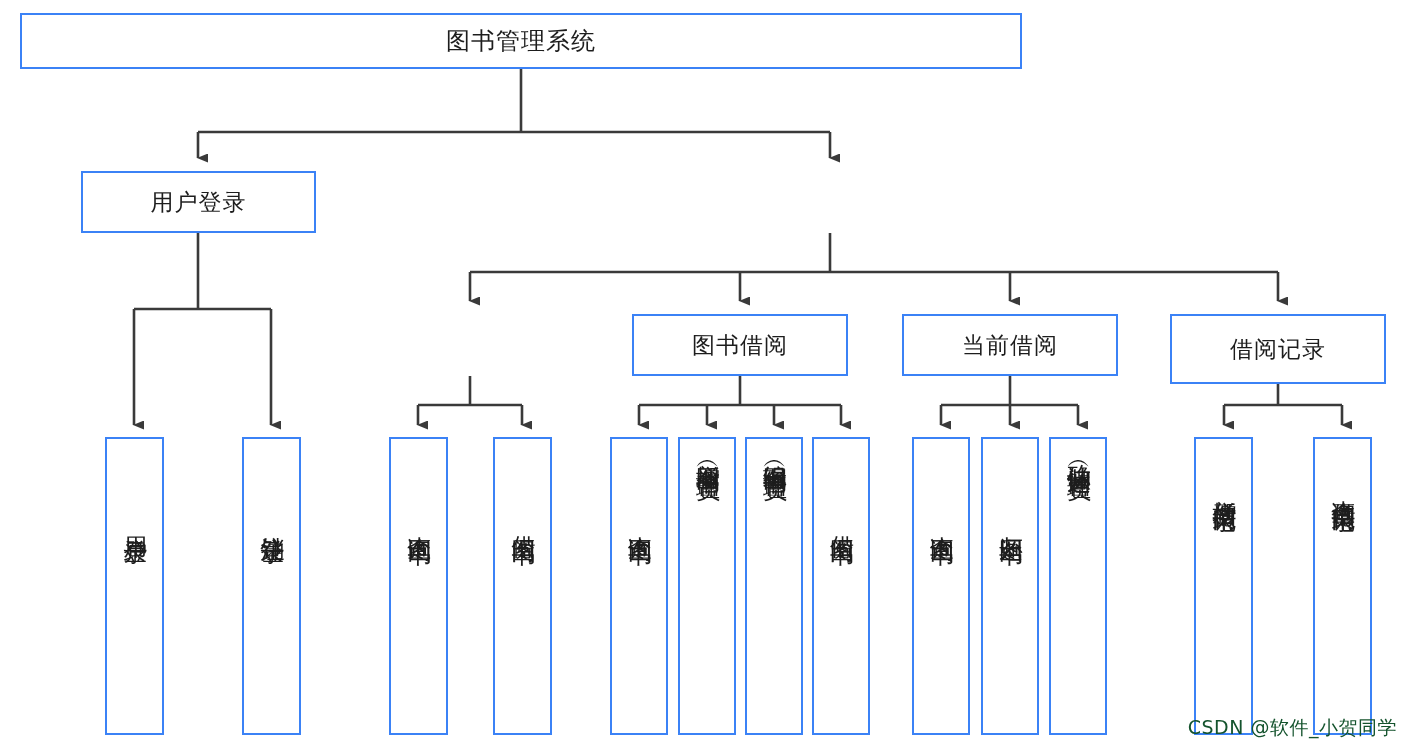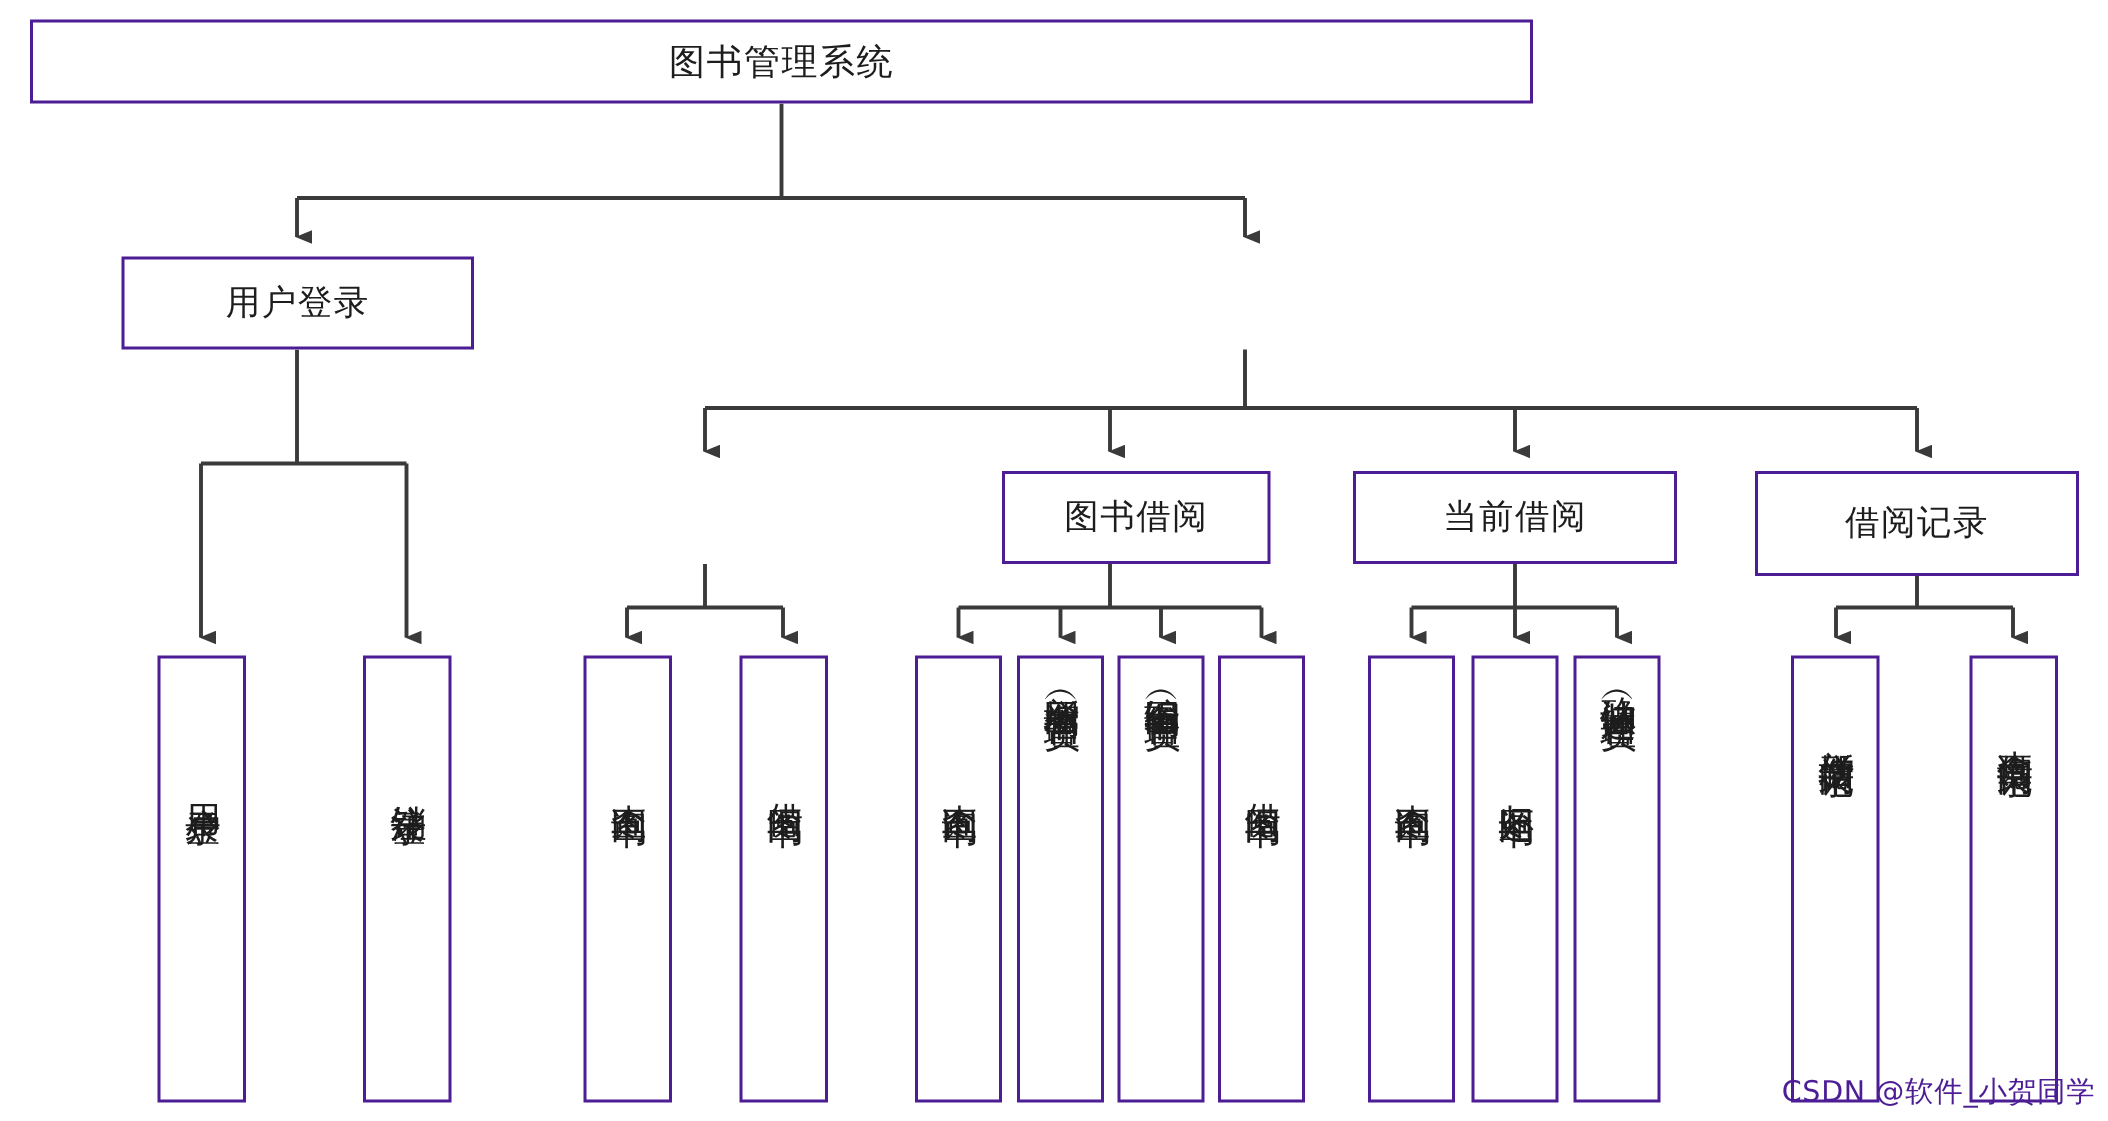--- a/index.html
+++ b/index.html
@@ -22,21 +22,21 @@
     left: 0;
     top: 0;
     width: 1405px;
     height: 747px;
     pointer-events: none;
   }
   .node {
     position: absolute;
     box-sizing: border-box;
     background: #ffffff;
-    border: 2px solid #4c1d95;
+    border: 2px solid #3b82f6;
     display: flex;
     align-items: center;
     justify-content: center;
     color: #1d1d1d;
   }
   .node-h {
     
   }
   .node-h .label {
     font-size: 23px;
@@ -58,21 +58,21 @@
     line-height: 1.16;
     letter-spacing: 2px;
     white-space: nowrap;
     display: block;
   }
   .watermark {
     position: absolute;
     right: 8px;
     bottom: 6px;
     font-size: 19px;
-    color: #4c1d95;
+    color: #14532d;
     letter-spacing: 0.5px;
     white-space: nowrap;
     user-select: none;
   }
 </style>
 </head>
 <body>
 
 <div id="diagram">
 
@@ -129,21 +129,21 @@
   <div class="node node-h node-root" style="left:20px; top:13px; width:1002px; height:56px;">
     <span class="label">图书管理系统</span>
   </div>
 
   <div class="node node-h" style="left:81px; top:171px; width:235px; height:62px;">
     <span class="label">用户登录</span>
   </div>
 
 
 
-  <div class="node node-h" style="left:668px; top:314px; width:179px; height:62px;">
+  <div class="node node-h" style="left:632px; top:314px; width:216px; height:62px;">
     <span class="label">图书借阅</span>
   </div>
 
   <div class="node node-h" style="left:902px; top:314px; width:216px; height:62px;">
     <span class="label">当前借阅</span>
   </div>
 
   <div class="node node-h" style="left:1170px; top:314px; width:216px; height:70px;">
     <span class="label">借阅记录</span>
   </div>

